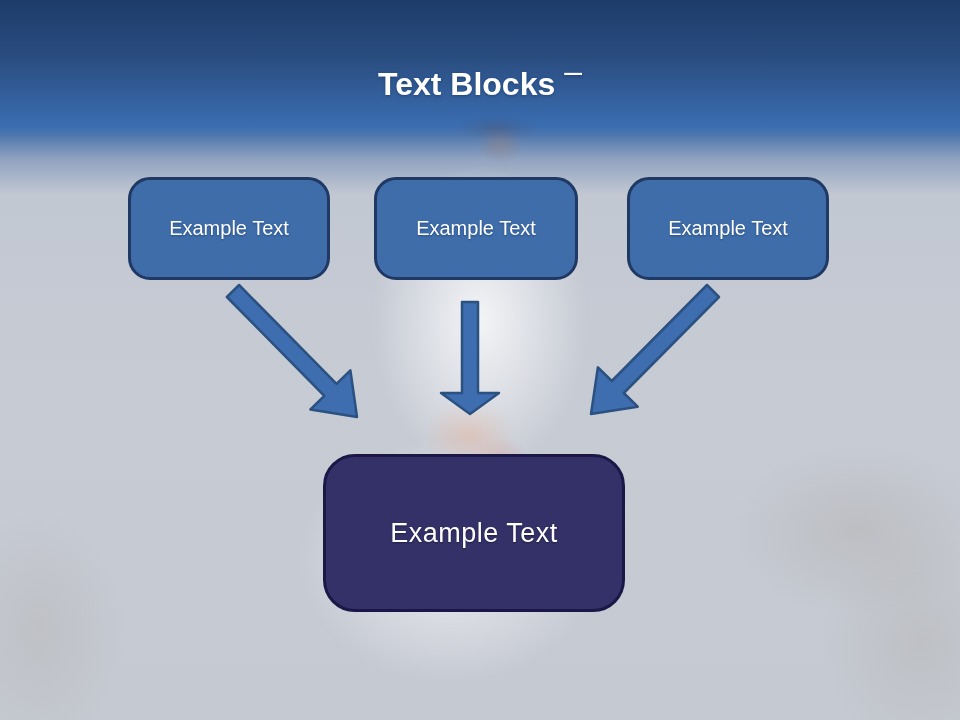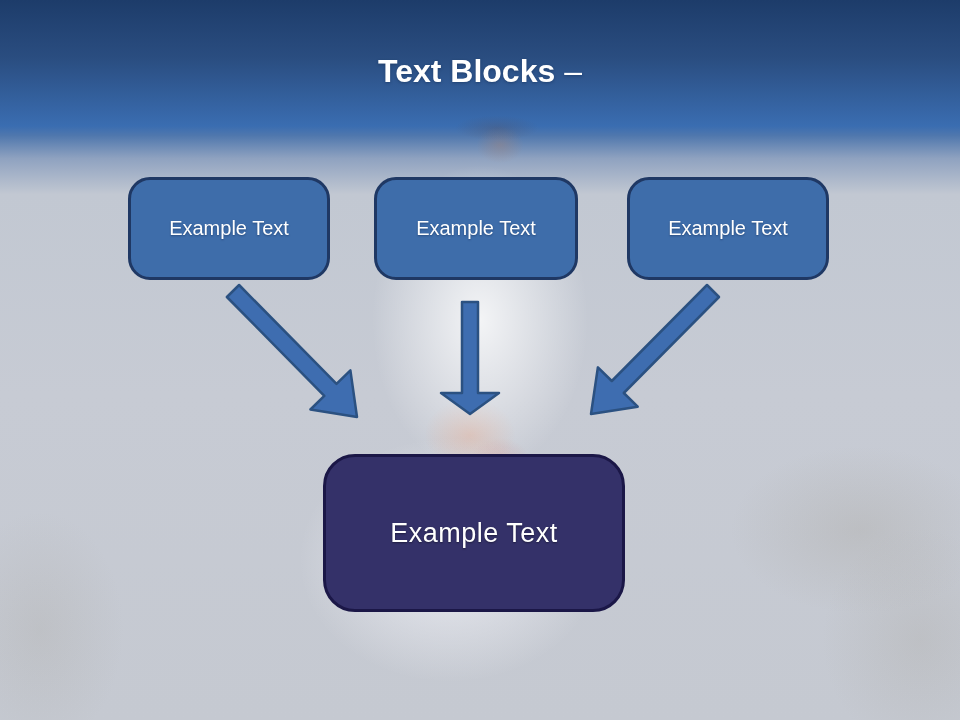--- a/index.html
+++ b/index.html
@@ -39,21 +39,21 @@
 
   .title {
     position: absolute;
     top: 53px; left: 0; width: 100%;
     display: flex; justify-content: center; gap: 9px;
     color: var(--title-color);
     font-size: 32px;
     text-shadow: 0 1px 3px rgba(10,25,55,0.35);
     white-space: nowrap;
   }
-  .t-bold { font-weight: 700; }
+  .t-bold { font-weight: 700; margin-top: 13px; }
   .t-dash, .t-reg { font-weight: 400; }
 
   .src-box {
     position: absolute;
     top: 177px;
     width: 202px; height: 103px;
     background: var(--box-fill);
     border: 3px solid var(--box-border);
     border-radius: 22px;
     display: flex; align-items: center; justify-content: center;

